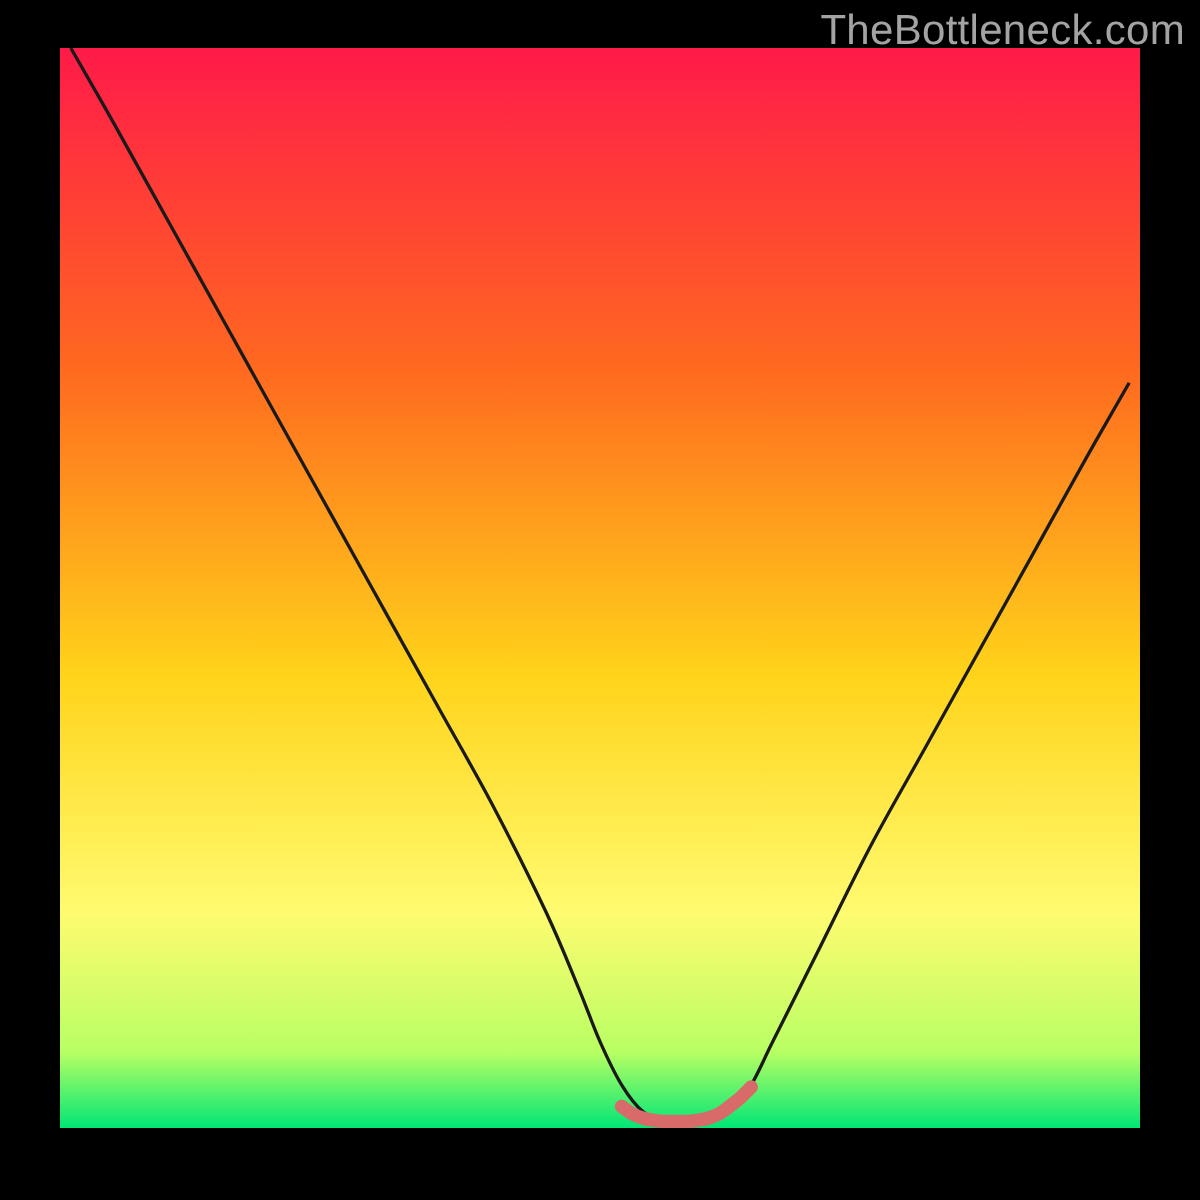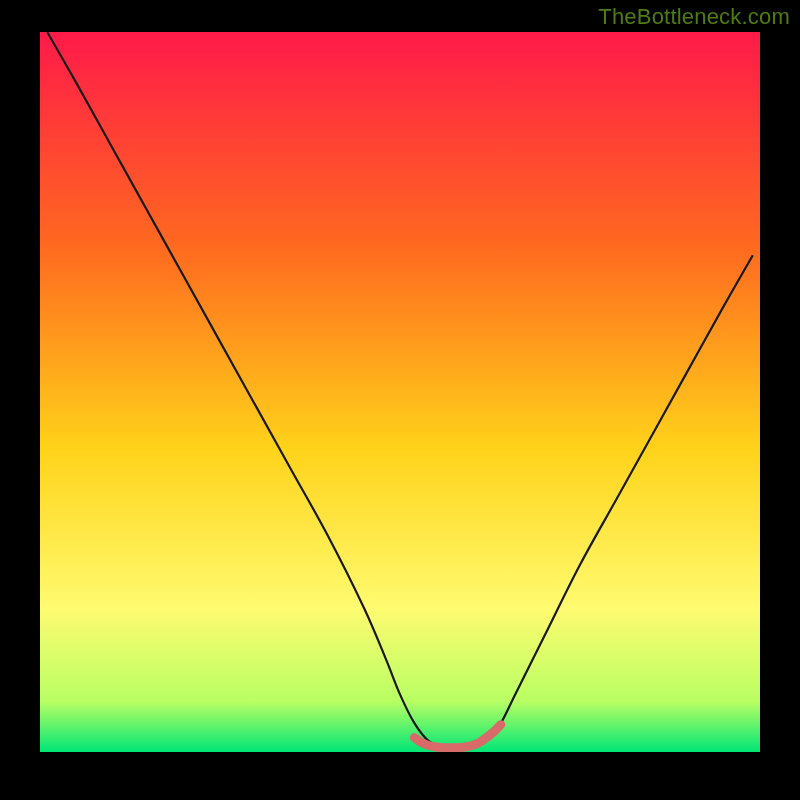--- a/index.html
+++ b/index.html
@@ -14,22 +14,22 @@
   .stage {
     position: relative;
     width: 800px;
     height: 800px;
     background: #000;
   }
   .watermark {
     position: absolute;
     top: 4px;
     right: 10px;
-    color: #4d7c0f;
-    font-size: 22px;
+    color: #a3a3a3;
+    font-size: 28px;
     font-weight: 500;
     letter-spacing: 0.2px;
     z-index: 3;
   }
   .plot-svg {
     position: absolute;
     left: 40px;
     top: 32px;
     width: 720px;
     height: 720px;

